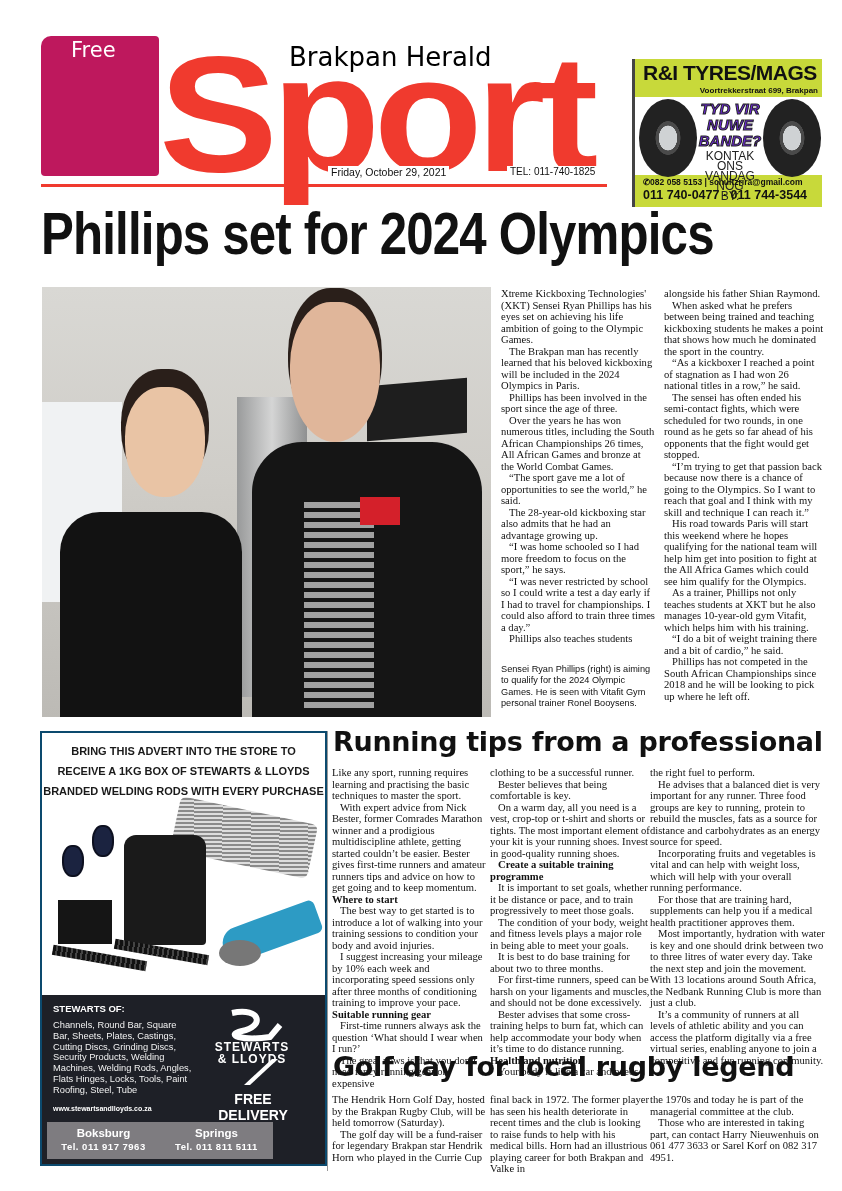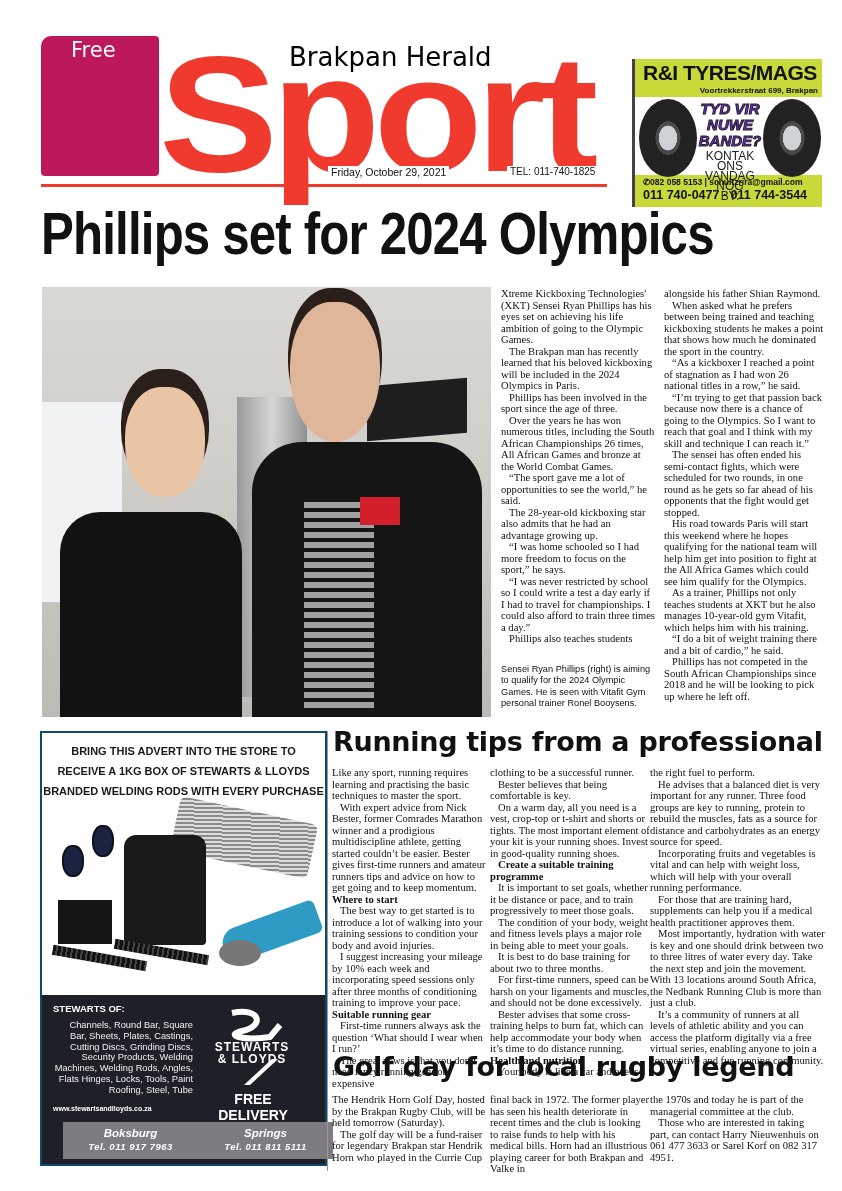--- a/index.html
+++ b/index.html
@@ -60,26 +60,26 @@
   .sl-remote.a { left: 16px; top: 40px; } .sl-remote.b { left: 46px; top: 20px; }
   .sl-motor { position: absolute; left: 78px; top: 30px; width: 82px; height: 110px; background: #1a1a1a; border-radius: 12px 12px 4px 4px; }
   .sl-battery { position: absolute; left: 12px; top: 95px; width: 54px; height: 44px; background: #151515; }
   .sl-rack { position: absolute; height: 10px; background: repeating-linear-gradient(90deg, #111 0 3px, #444 3px 5px); }
   .sl-rack.a { left: 6px; top: 148px; width: 95px; transform: rotate(10deg); }
   .sl-rack.b { left: 68px; top: 142px; width: 95px; transform: rotate(10deg); }
   .sl-grinder { position: absolute; left: 175px; top: 110px; width: 100px; height: 34px; background: #2d9bc4; border-radius: 16px 6px 6px 16px; transform: rotate(-20deg); }
   .sl-disc { position: absolute; left: 173px; top: 135px; width: 42px; height: 26px; background: #777; border-radius: 50%; }
   .sl-dark { position: absolute; left: 0; top: 262px; width: 283px; height: 169px; background: #1e2027; }
   .sl-stock-title { position: absolute; left: 11px; top: 8px; color: #fff; font-size: 9.5px; font-weight: 700; }
-  .sl-stock-list { position: absolute; left: 11px; top: 25px; width: 140px; color: #f1f1f1; font-size: 9.3px; line-height: 10.8px; text-align: right; }
+  .sl-stock-list { position: absolute; left: 11px; top: 25px; width: 140px; color: #f1f1f1; font-size: 9.3px; line-height: 10.8px; }
   .sl-url { position: absolute; left: 11px; top: 110px; color: #fff; font-size: 7px; font-weight: 700; }
   .sl-logo { position: absolute; left: 160px; top: 12px; width: 100px; height: 80px; }
   .sl-logo-text { position: absolute; left: 160px; top: 46px; width: 100px; text-align: center; color: #fff; font-size: 12px; font-weight: 900; line-height: 12px; letter-spacing: 1px; }
   .sl-free { position: absolute; left: 156px; top: 96px; width: 110px; text-align: center; color: #fff; font-size: 14px; font-weight: 700; }
-  .sl-branches { position: absolute; left: 21px; top: 127px; width: 270px; height: 37px; background: #7e7c80; display: flex; font-style: italic; }
+  .sl-branches { position: absolute; left: 5px; top: 127px; width: 226px; height: 37px; background: #7e7c80; display: flex; }
   .sl-branch { flex: 1; text-align: center; color: #fff; font-weight: 700; }
   .sl-branch .n { font-size: 11.5px; line-height: 14px; margin-top: 4px; }
   .sl-branch .t { font-size: 9.5px; line-height: 13px; letter-spacing: .5px; }
 
   .vrule { position: absolute; left: 327px; top: 731px; width: 1px; height: 440px; background: #999; }
 
   .section-title { position: absolute; font-family: "DejaVu Sans", sans-serif; font-size: 27px; color: #111; letter-spacing: -0.3px; white-space: nowrap; }
 </style>
 </head>
 <body>
@@ -137,22 +137,22 @@
     <p>“The sport gave me a lot of opportunities to see the world,” he said.</p>
     <p>The 28-year-old kickboxing star also admits that he had an advantage growing up.</p>
     <p>“I was home schooled so I had more freedom to focus on the sport,” he says.</p>
     <p>“I was never restricted by school so I could write a test a day early if I had to travel for championships. I could also afford to train three times a day.”</p>
     <p>Phillips also teaches students</p>
   </div>
 <div class="col" id="lead-col2" style="left:664px; top:288px; width:160px;">
     <p class="noindent">alongside his father Shian Raymond.</p>
     <p>When asked what he prefers between being trained and teaching kickboxing students he makes a point that shows how much he dominated the sport in the country.</p>
     <p>“As a kickboxer I reached a point of stagnation as I had won 26 national titles in a row,” he said.</p>
+    <p>The sensei has often ended his semi-contact fights, which were scheduled for two rounds, in one round as he gets so far ahead of his opponents that the fight would get stopped.</p>
     <p>“I’m trying to get that passion back because now there is a chance of going to the Olympics. So I want to reach that goal and I think with my skill and technique I can reach it.”</p>
-    <p>The sensei has often ended his semi-contact fights, which were scheduled for two rounds, in one round as he gets so far ahead of his opponents that the fight would get stopped.</p>
     <p>His road towards Paris will start this weekend where he hopes qualifying for the national team will help him get into position to fight at the All Africa Games which could see him qualify for the Olympics.</p>
     <p>As a trainer, Phillips not only teaches students at XKT but he also manages 10-year-old gym Vitafit, which helps him with his training.</p>
     <p>“I do a bit of weight training there and a bit of cardio,” he said.</p>
     <p>Phillips has not competed in the South African Championships since 2018 and he will be looking to pick up where he left off.</p>
   </div>
 <div class="caption">Sensei Ryan Phillips (right) is aiming to qualify for the 2024 Olympic Games. He is seen with Vitafit Gym personal trainer Ronel Booysens.</div>
 
 <div class="sl-ad">
   <div class="sl-promo">
     <div>BRING THIS ADVERT INTO THE STORE TO</div>

